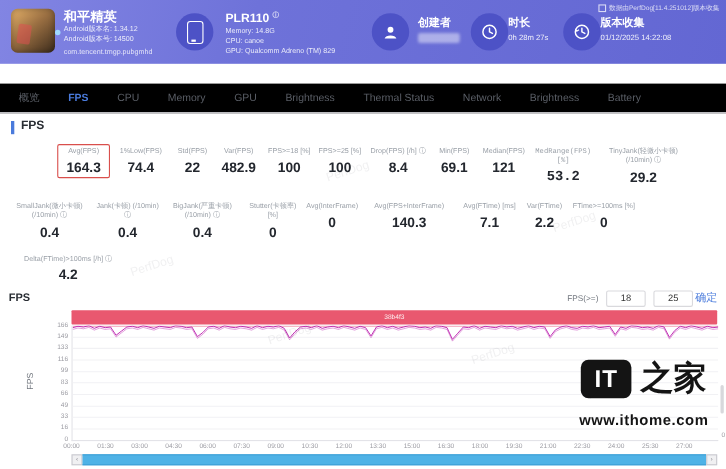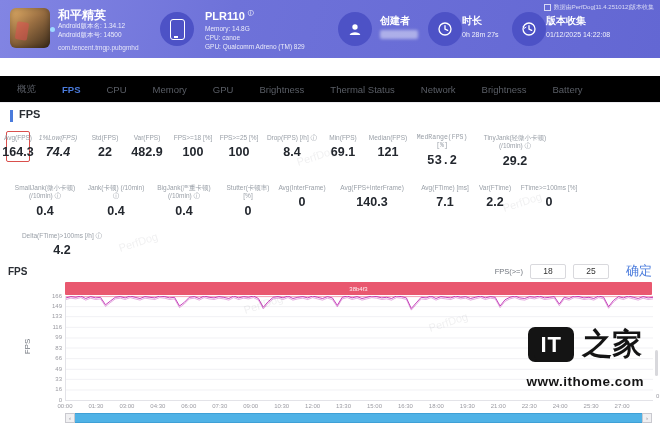--- a/index.html
+++ b/index.html
@@ -66,21 +66,21 @@
 
   
   .chart{position:absolute;left:0;top:262px;width:660px;height:164px;}
   .chart-head{position:absolute;left:0;top:0;width:660px;height:18px;display:flex;align-items:center;
               padding:0 8px;box-sizing:border-box;}
   .chart-title{font-size:10px;font-weight:bold;color:#2a2e34;}
   .chart-head .spacer{flex:1;}
   .thr-label{font-size:7.5px;color:#70757d;}
   .thr-input{width:34px;height:13px;margin-left:7px;border:1px solid #d9d9dd;border-radius:2px;
              font-size:8.5px;text-align:center;color:#333;font-family:inherit;padding:0;}
-  .thr-confirm{margin-left:17px;font-size:13px;color:#4a7bdc;cursor:pointer;}
+  .thr-confirm{margin-left:2px;font-size:10px;color:#4a7bdc;cursor:pointer;}
 
   .band{position:absolute;left:65px;top:20px;width:587px;height:13px;background:#e9586f;border-radius:1px;
         display:flex;align-items:center;justify-content:center;}
   .band-label{font-size:6px;color:rgba(255,255,255,.9);}
 
   .plot{position:absolute;left:65px;top:34px;width:587px;height:104px;
         border-left:1px solid #e3e3e8;border-bottom:1px solid #e3e3e8;box-sizing:content-box;}
   .plot svg{display:block;width:100%;height:100%;}
   .ytick{position:absolute;left:36px;width:26px;text-align:right;font-size:6px;color:#9b9ba2;}
   .yaxis-name{position:absolute;left:20px;top:80px;font-size:8px;color:#70757d;transform:rotate(-90deg);transform-origin:center;}
@@ -171,25 +171,25 @@
       <div class="tab">Thermal Status</div>
       <div class="tab">Network</div>
       <div class="tab">Brightness</div>
       <div class="tab">Battery</div>
     </div>
 
   <div class="sec-bar"></div>
   <div class="sec-title">FPS</div>
 
   <div class="stats-row" id="stats-row-0" style="top:131px;">
-      <div class="stat-cell hl" style="width: 24px;">
+      <div class="stat-cell hl" style="width: 48px; margin-left: 46px;">
         <div class="stat-label">Avg(FPS)</div>
         <div class="stat-value">164.3</div>
       </div>
-      <div class="stat-cell" style="width: 56px; font-style: italic;">
+      <div class="stat-cell" style="width: 56px;">
         <div class="stat-label">1%Low(FPS)</div>
         <div class="stat-value">74.4</div>
       </div>
       <div class="stat-cell" style="width: 38px;">
         <div class="stat-label">Std(FPS)</div>
         <div class="stat-value">22</div>
       </div>
       <div class="stat-cell" style="width: 46px;">
         <div class="stat-label">Var(FPS)</div>
         <div class="stat-value">482.9</div>

